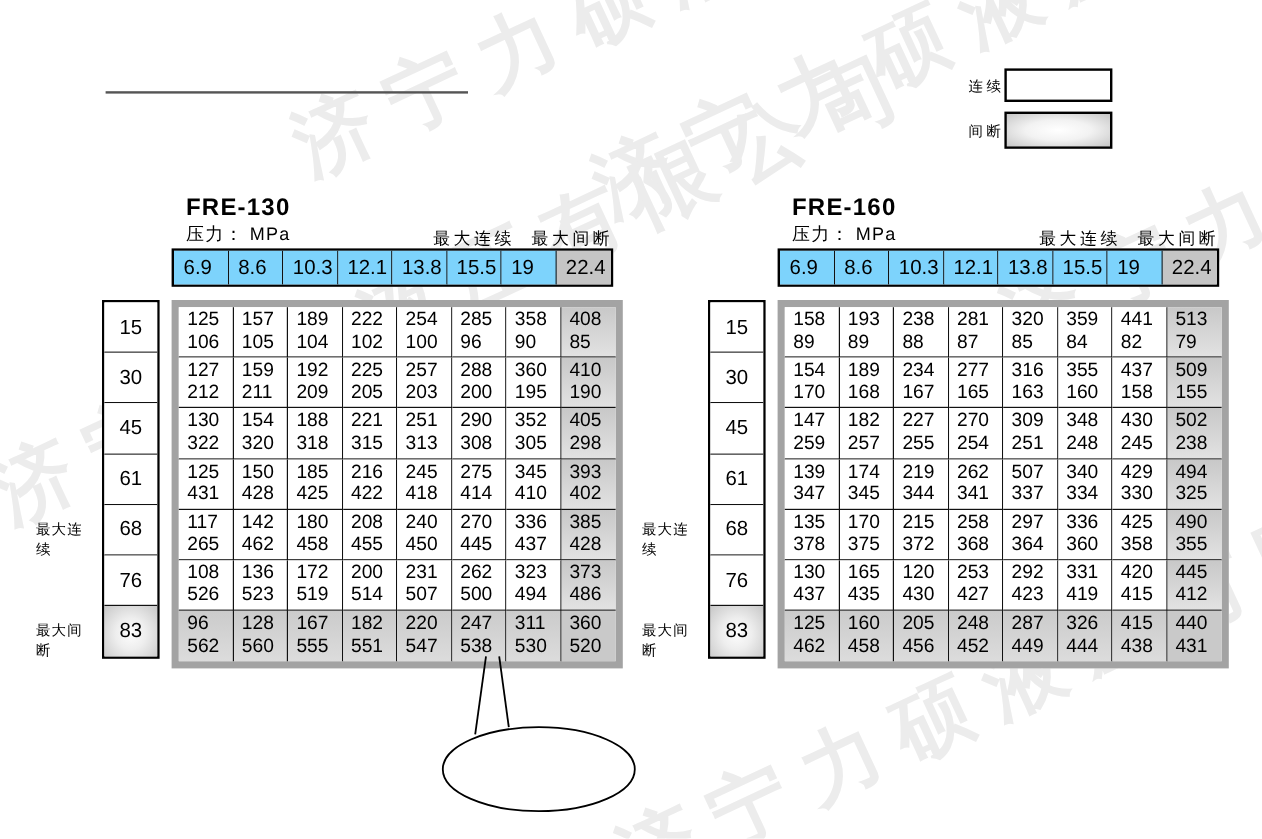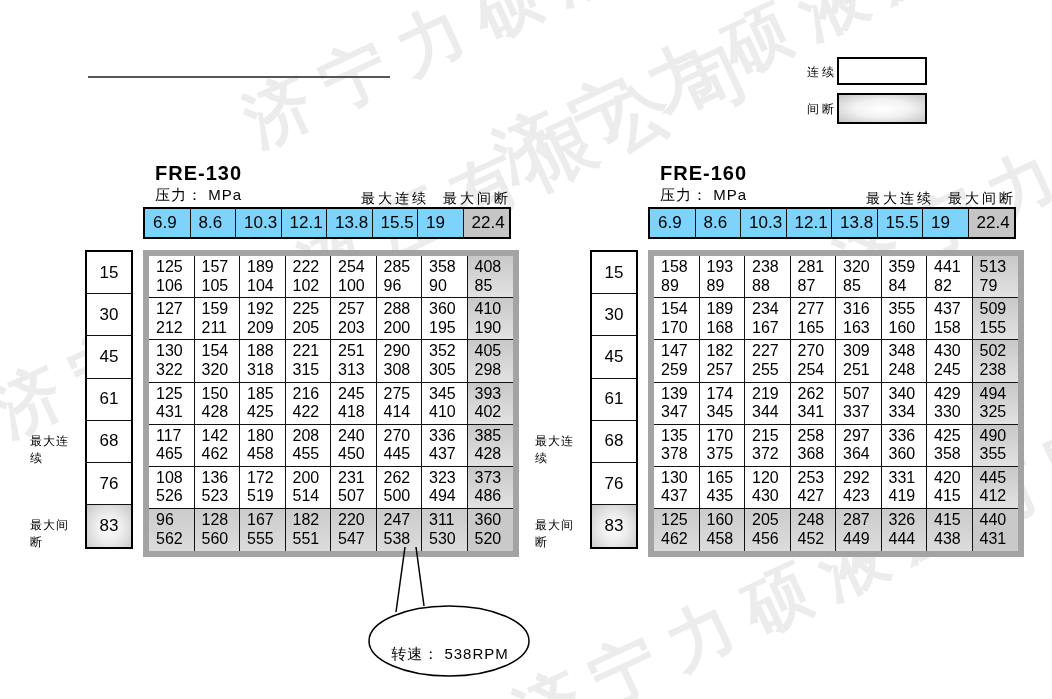--- a/index.html
+++ b/index.html
@@ -226,21 +226,21 @@
         <div class="cell">
           <div>345</div>
           <div>410</div>
         </div>
         <div class="cell gcol">
           <div>393</div>
           <div>402</div>
         </div>
         <div class="cell">
           <div>117</div>
-          <div>465</div>
+          <div>265</div>
         </div>
         <div class="cell">
           <div>142</div>
           <div>462</div>
         </div>
         <div class="cell">
           <div>180</div>
           <div>458</div>
         </div>
         <div class="cell">
@@ -585,15 +585,14 @@
       </div>
     <div class="sidelabel sl1">最大连续</div>
     <div class="sidelabel sl2">最大间断</div>
   </section>
 
   <svg class="callout-svg" width="250" height="159" viewBox="330 540 250 159">
     <line x1="405" y1="547" x2="396" y2="612" stroke="#000" stroke-width="1.5"></line>
     <line x1="416" y1="547" x2="424" y2="606" stroke="#000" stroke-width="1.5"></line>
     <ellipse cx="449" cy="641" rx="80" ry="35" fill="#ffffff" stroke="#000" stroke-width="1.5"></ellipse>
   </svg>
-  <div class="callout-text ct2">转速： 538RPM</div>
 
 </div>
 
 </body></html>

